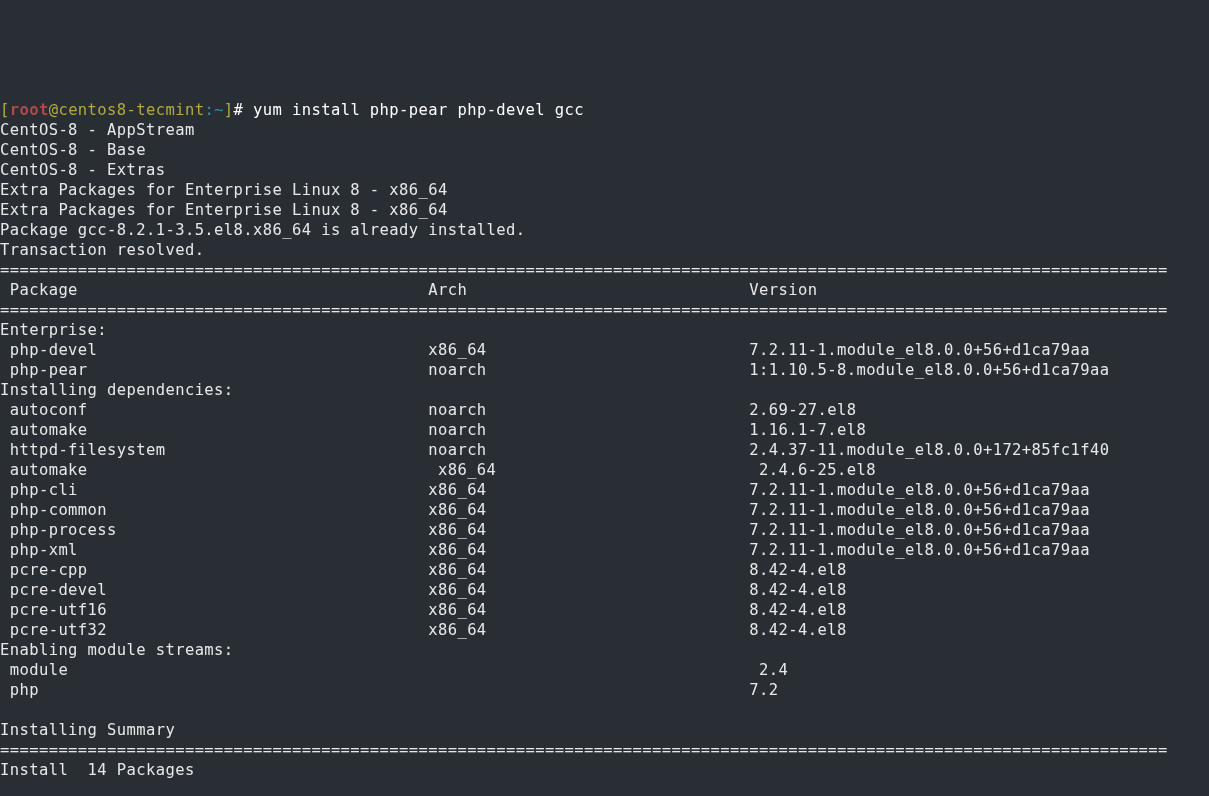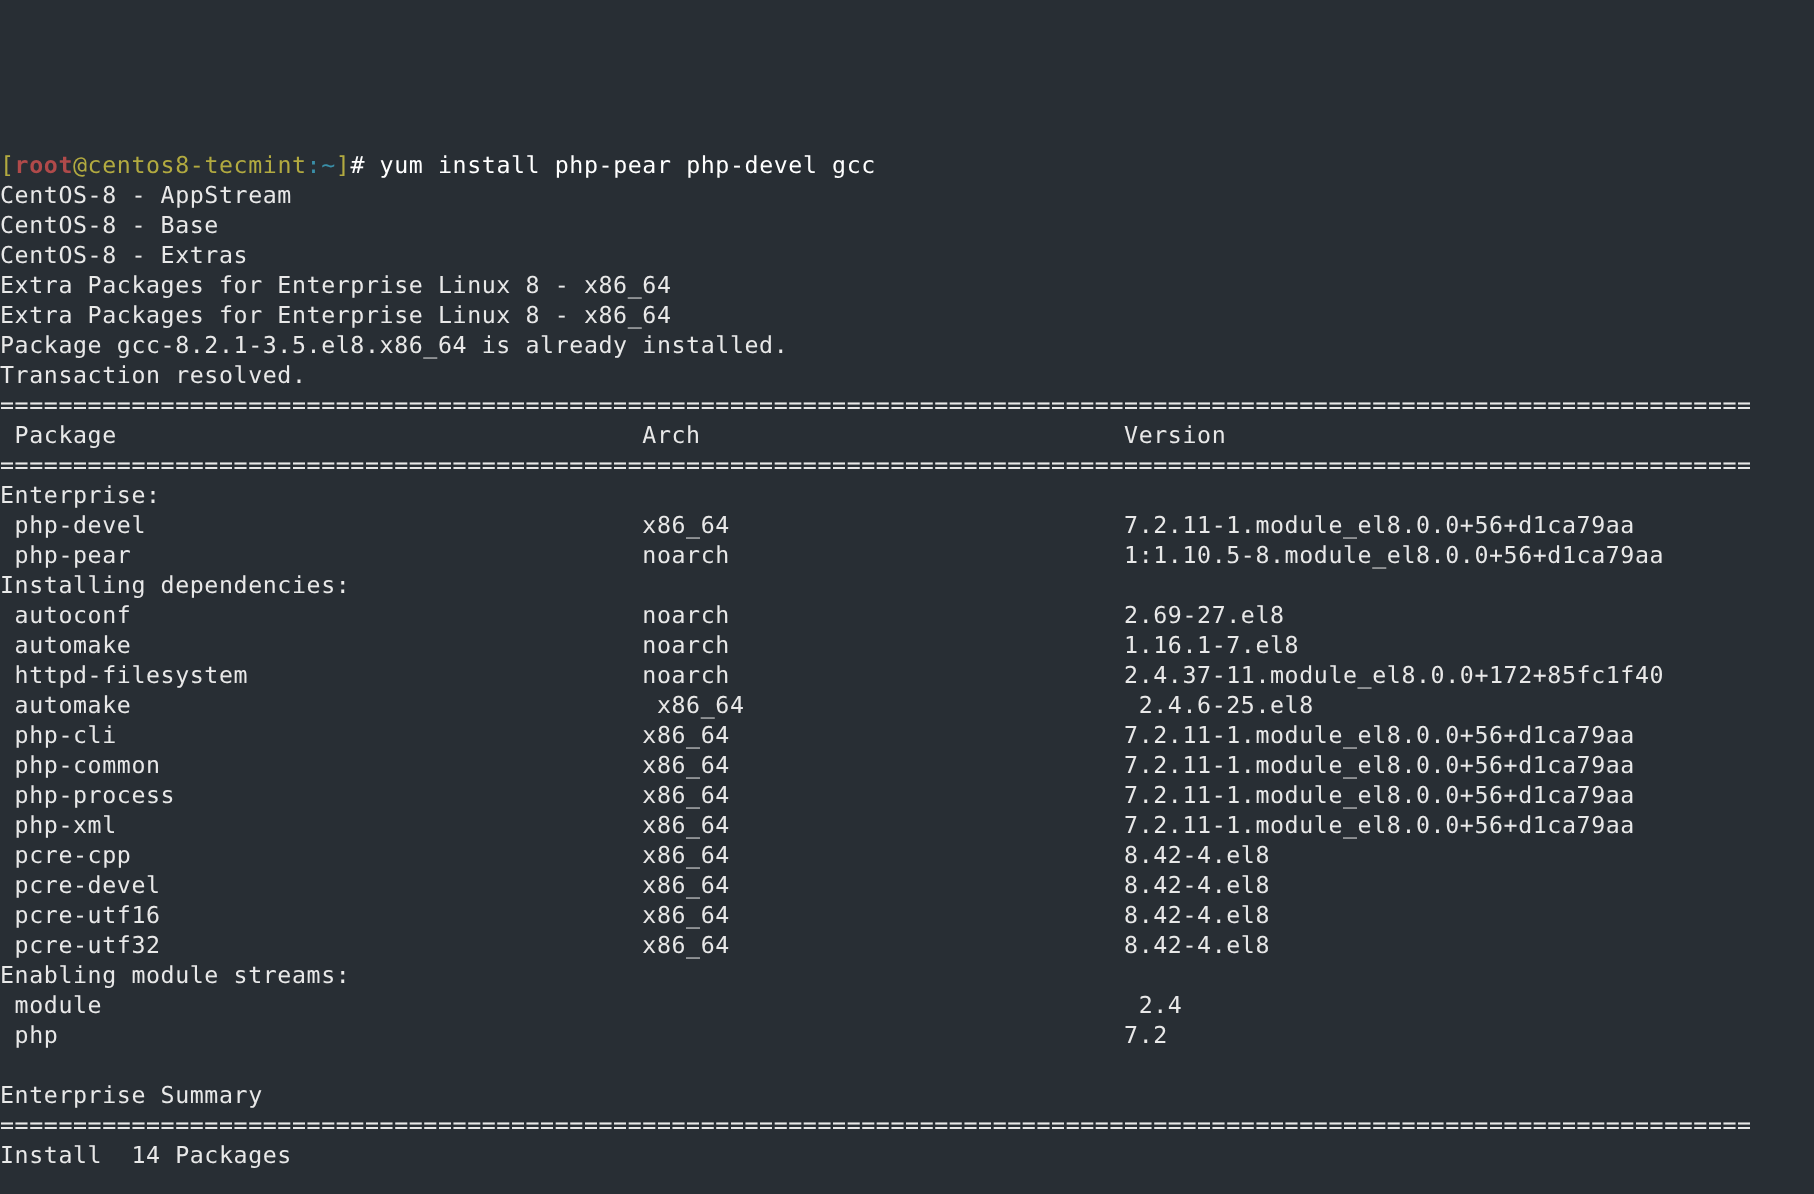--- a/index.html
+++ b/index.html
@@ -51,21 +51,21 @@
 <span><span> php-process                                </span><span>x86_64                           </span><span>7.2.11-1.module_el8.0.0+56+d1ca79aa</span></span>
 <span><span> php-xml                                    </span><span>x86_64                           </span><span>7.2.11-1.module_el8.0.0+56+d1ca79aa</span></span>
 <span><span> pcre-cpp                                   </span><span>x86_64                           </span><span>8.42-4.el8</span></span>
 <span><span> pcre-devel                                 </span><span>x86_64                           </span><span>8.42-4.el8</span></span>
 <span><span> pcre-utf16                                 </span><span>x86_64                           </span><span>8.42-4.el8</span></span>
 <span><span> pcre-utf32                                 </span><span>x86_64                           </span><span>8.42-4.el8</span></span>
 <span>Enabling module streams:</span>
 <span><span> module                                      </span><span>                                 </span><span>2.4</span></span>
 <span><span> php                                        </span><span>                                 </span><span>7.2</span></span>
 <span></span>
-<span>Enterprise Summary</span>
+<span>Installing Summary</span>
 <span>========================================================================================================================</span>
 <span>Install  14 Packages</span>
 <span></span>
 
 
 
 </div>
 
 
 

